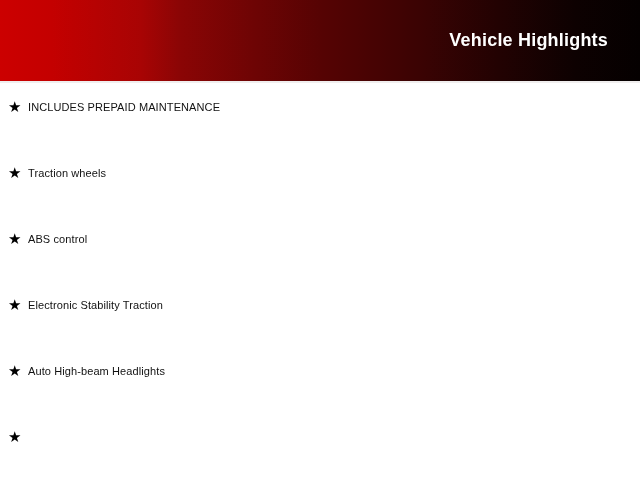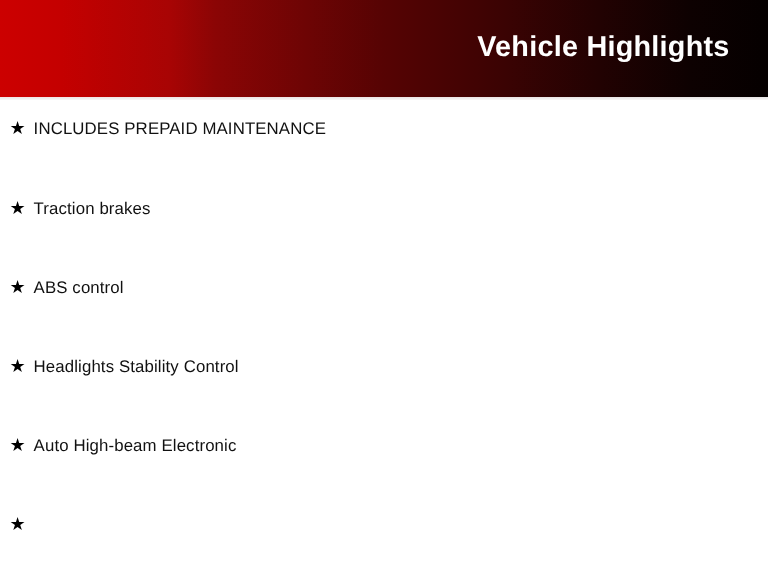--- a/index.html
+++ b/index.html
@@ -44,21 +44,21 @@
         #050000 100%);
     box-sizing: border-box;
     overflow: hidden;
   }
 
   .header-title {
     position: absolute;
     right: 32px;
     top: 29px;
     color: #ffffff;
-    font-size: 24px;
+    font-size: 18px;
     font-weight: bold;
     letter-spacing: 0.2px;
     line-height: 22px;
     white-space: nowrap;
     font-family: "Liberation Sans", sans-serif;
   }
 
   .header-rule {
     position: absolute;
     left: 0;
@@ -95,21 +95,21 @@
     color: #000000;
     font-size: 15px;
     line-height: 26px;
     text-align: left;
     font-family: "DejaVu Sans", sans-serif;
   }
 
   .highlight-label {
     display: inline-block;
     color: #111111;
-    font-size: 14px;
+    font-size: 11px;
     line-height: 26px;
     letter-spacing: 0.1px;
     white-space: nowrap;
     font-family: "Liberation Sans", sans-serif;
   }
 </style>
 </head>
 <body>
 
 <div id="page">
@@ -121,36 +121,36 @@
 
   <ul class="highlights-list">
 
     <li class="highlight-item">
       <span class="bullet-star">★</span>
       <span class="highlight-label">INCLUDES PREPAID MAINTENANCE</span>
     </li>
 
     <li class="highlight-item">
       <span class="bullet-star">★</span>
-      <span class="highlight-label">Traction brakes</span>
+      <span class="highlight-label">Traction wheels</span>
     </li>
 
     <li class="highlight-item">
       <span class="bullet-star">★</span>
       <span class="highlight-label">ABS control</span>
     </li>
 
     <li class="highlight-item">
       <span class="bullet-star">★</span>
-      <span class="highlight-label">Headlights Stability Control</span>
+      <span class="highlight-label">Electronic Stability Traction</span>
     </li>
 
     <li class="highlight-item">
       <span class="bullet-star">★</span>
-      <span class="highlight-label">Auto High-beam Electronic</span>
+      <span class="highlight-label">Auto High-beam Headlights</span>
     </li>
 
     <li class="highlight-item">
       <span class="bullet-star">★</span>
     </li>
 
   </ul>
 
 </div>
 

